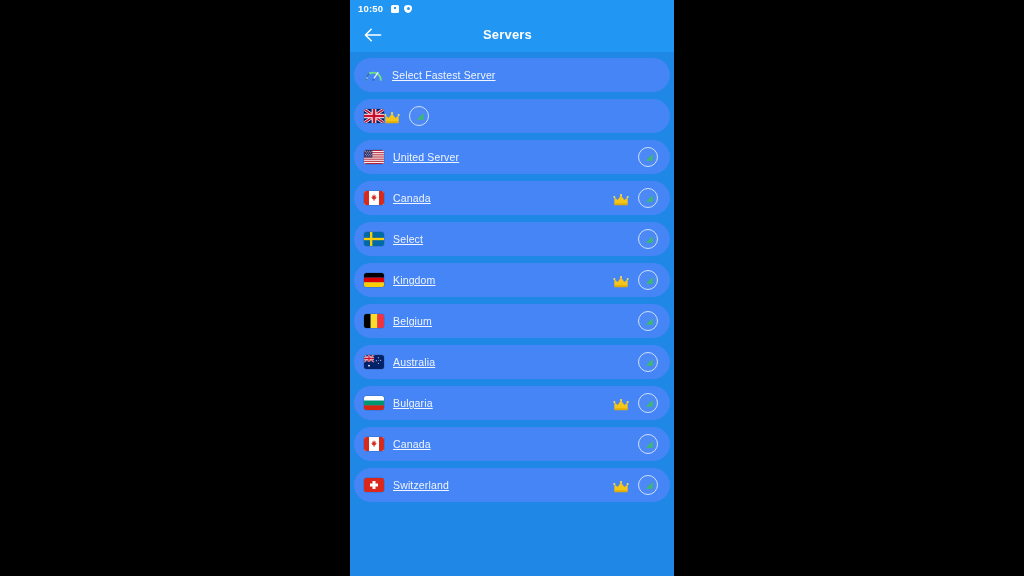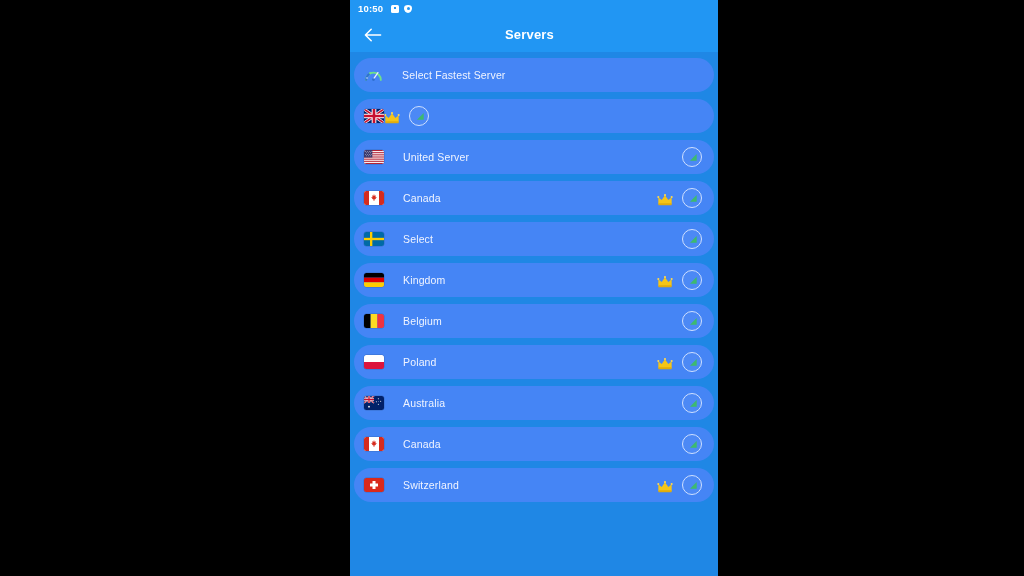--- a/index.html
+++ b/index.html
@@ -17,21 +17,21 @@
     width: 1024px;
     height: 576px;
     background: #000000;
   }
 
   
   #phone {
     position: absolute;
     left: 350px;
     top: 0;
-    width: 368px;
+    width: 324px;
     height: 576px;
     background: #1f87e5;
     overflow: hidden;
     display: flex;
     flex-direction: column;
   }
 
   
   .statusbar {
     height: 17px;
@@ -125,24 +125,25 @@
     align-items: center;
     padding: 0 12px 0 10px;
     cursor: pointer;
     position: relative;
   }
 
   .row-label {
     color: #f0f4ff;
     font-size: 10.5px;
     letter-spacing: .15px;
-    margin-left: 19px;
+    margin-left: 9px;
     flex: 1 1 auto;
     white-space: nowrap;
     overflow: hidden;
+    text-decoration: underline;
   }
 
   
   .gauge-icon { width: 19px; height: 15px; display: block; flex: 0 0 19px; }
 
   
   .flag {
     width: 20px;
     height: 14px;
     border-radius: 2.5px;
@@ -347,42 +348,20 @@
           <span class="row-label">Belgium</span>
           <span class="signal">
   <svg viewBox="0 0 14 14" width="13" height="13">
     <path d="M11.5 3.2 L11.5 10.4 L4.3 10.4 Z" fill="#3dba6e"></path>
   </svg>
           </span>
         </div>
         <div class="row">
           <span class="flag">
             <svg viewBox="0 0 60 42" preserveAspectRatio="none">
-        <rect width="60" height="21" fill="#ffffff"></rect>
-        <rect y="21" width="60" height="21" fill="#dc143c"></rect>
-            </svg>
-          </span>
-          <span class="row-label">Poland</span>
-          <span class="crown">
-  <svg viewBox="0 0 24 18" width="16" height="12">
-    <path d="M2 15 L2 5 L7 9 L12 2 L17 9 L22 5 L22 15 Z" fill="#f5c518"></path>
-    <rect x="2" y="14" width="20" height="3" rx="1" fill="#e0ac0c"></rect>
-    <circle cx="2" cy="4.5" r="1.6" fill="#ffd84d"></circle>
-    <circle cx="12" cy="1.6" r="1.6" fill="#ffd84d"></circle>
-    <circle cx="22" cy="4.5" r="1.6" fill="#ffd84d"></circle>
-  </svg></span>
-          <span class="signal">
-  <svg viewBox="0 0 14 14" width="13" height="13">
-    <path d="M11.5 3.2 L11.5 10.4 L4.3 10.4 Z" fill="#3dba6e"></path>
-  </svg>
-          </span>
-        </div>
-        <div class="row">
-          <span class="flag">
-            <svg viewBox="0 0 60 42" preserveAspectRatio="none">
         <rect width="60" height="42" fill="#012169"></rect>
         <g>
           <path d="M0,0 L30,21 M30,0 L0,21" stroke="#ffffff" stroke-width="4.5"></path>
           <path d="M0,0 L30,21 M30,0 L0,21" stroke="#c8102e" stroke-width="2.5"></path>
           <path d="M15,0 V21 M0,10.5 H30" stroke="#ffffff" stroke-width="7"></path>
           <path d="M15,0 V21 M0,10.5 H30" stroke="#c8102e" stroke-width="4"></path>
         </g>
         <g fill="#ffffff">
           <circle cx="15" cy="32" r="2.6"></circle>
           <circle cx="43" cy="8" r="1.6"></circle>
@@ -396,20 +375,43 @@
           <span class="row-label">Australia</span>
           <span class="signal">
   <svg viewBox="0 0 14 14" width="13" height="13">
     <path d="M11.5 3.2 L11.5 10.4 L4.3 10.4 Z" fill="#3dba6e"></path>
   </svg>
           </span>
         </div>
         <div class="row">
           <span class="flag">
             <svg viewBox="0 0 60 42" preserveAspectRatio="none">
+        <rect width="60" height="14" fill="#ffffff"></rect>
+        <rect y="14" width="60" height="14" fill="#00966e"></rect>
+        <rect y="28" width="60" height="14" fill="#d62612"></rect>
+            </svg>
+          </span>
+          <span class="row-label">Bulgaria</span>
+          <span class="crown">
+  <svg viewBox="0 0 24 18" width="16" height="12">
+    <path d="M2 15 L2 5 L7 9 L12 2 L17 9 L22 5 L22 15 Z" fill="#f5c518"></path>
+    <rect x="2" y="14" width="20" height="3" rx="1" fill="#e0ac0c"></rect>
+    <circle cx="2" cy="4.5" r="1.6" fill="#ffd84d"></circle>
+    <circle cx="12" cy="1.6" r="1.6" fill="#ffd84d"></circle>
+    <circle cx="22" cy="4.5" r="1.6" fill="#ffd84d"></circle>
+  </svg></span>
+          <span class="signal">
+  <svg viewBox="0 0 14 14" width="13" height="13">
+    <path d="M11.5 3.2 L11.5 10.4 L4.3 10.4 Z" fill="#3dba6e"></path>
+  </svg>
+          </span>
+        </div>
+        <div class="row">
+          <span class="flag">
+            <svg viewBox="0 0 60 42" preserveAspectRatio="none">
         <rect width="60" height="42" fill="#ffffff"></rect>
         <rect width="15" height="42" fill="#d52b1e"></rect>
         <rect x="45" width="15" height="42" fill="#d52b1e"></rect>
         <path d="M30 9 L32 15 L36 13 L34 19 L39 18.5 L34.5 22.5 L36 24 L31.5 25 L31.8 30 L30 28 L28.2 30 L28.5 25 L24 24 L25.5 22.5 L21 18.5 L26 19 L24 13 L28 15 Z" fill="#d52b1e"></path>
             </svg>
           </span>
           <span class="row-label">Canada</span>
           <span class="signal">
   <svg viewBox="0 0 14 14" width="13" height="13">
     <path d="M11.5 3.2 L11.5 10.4 L4.3 10.4 Z" fill="#3dba6e"></path>

